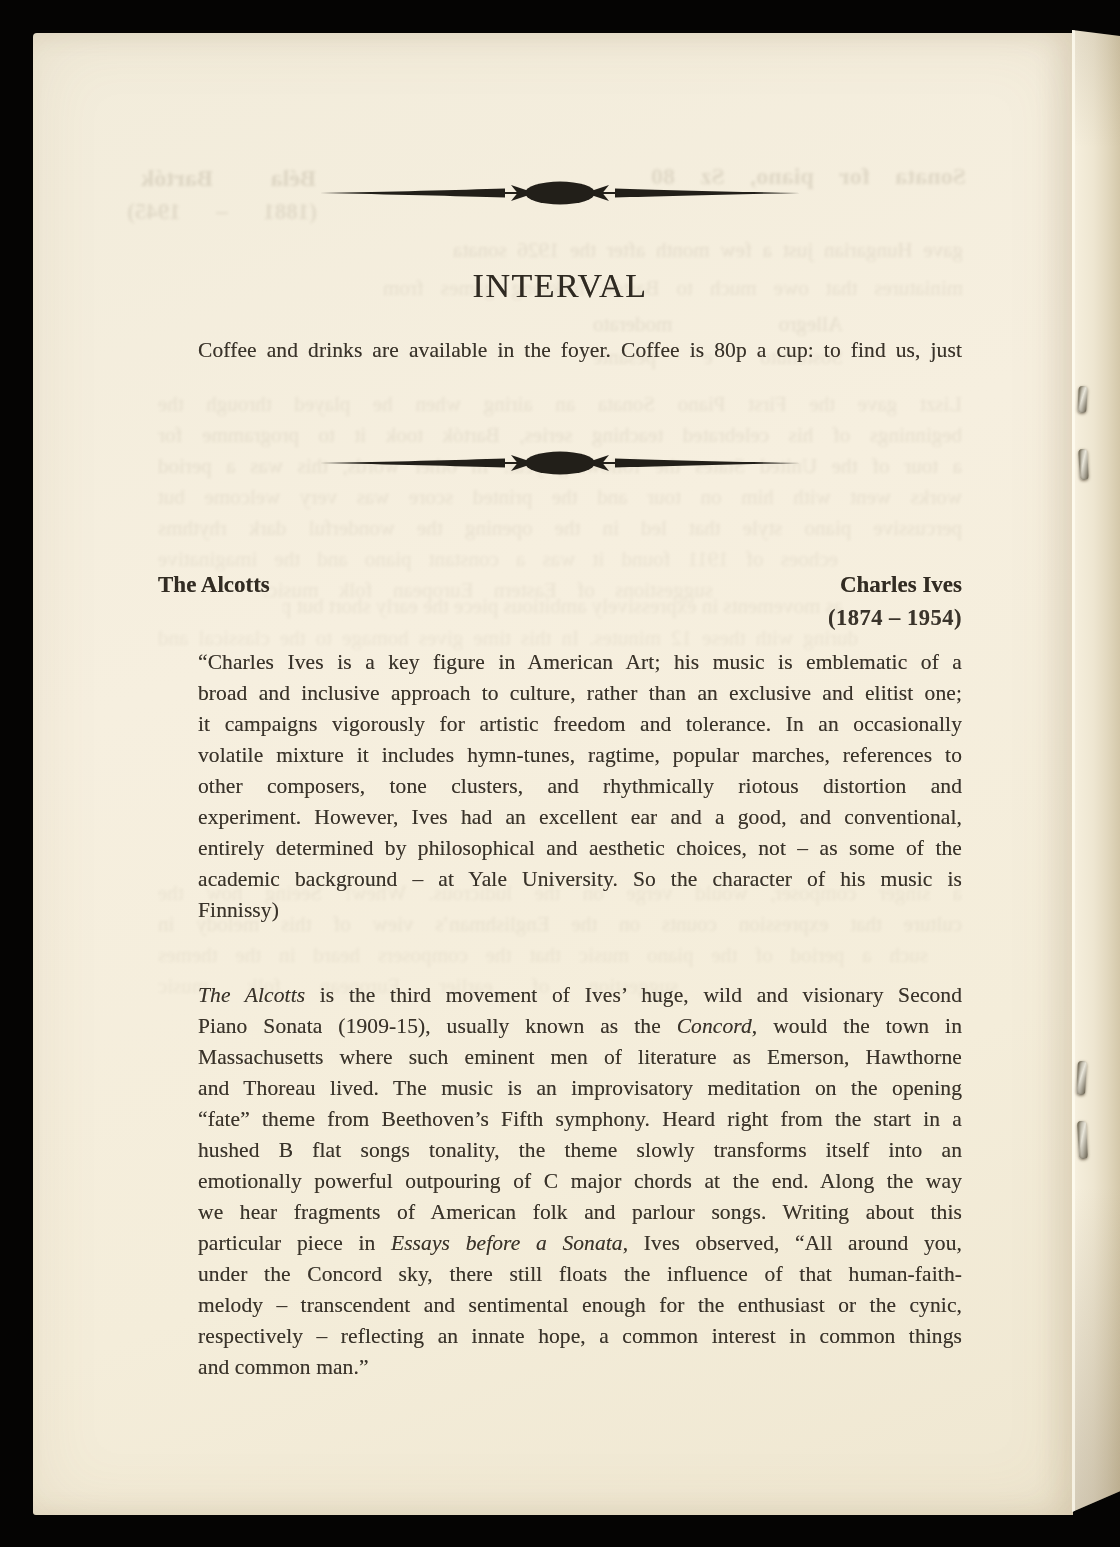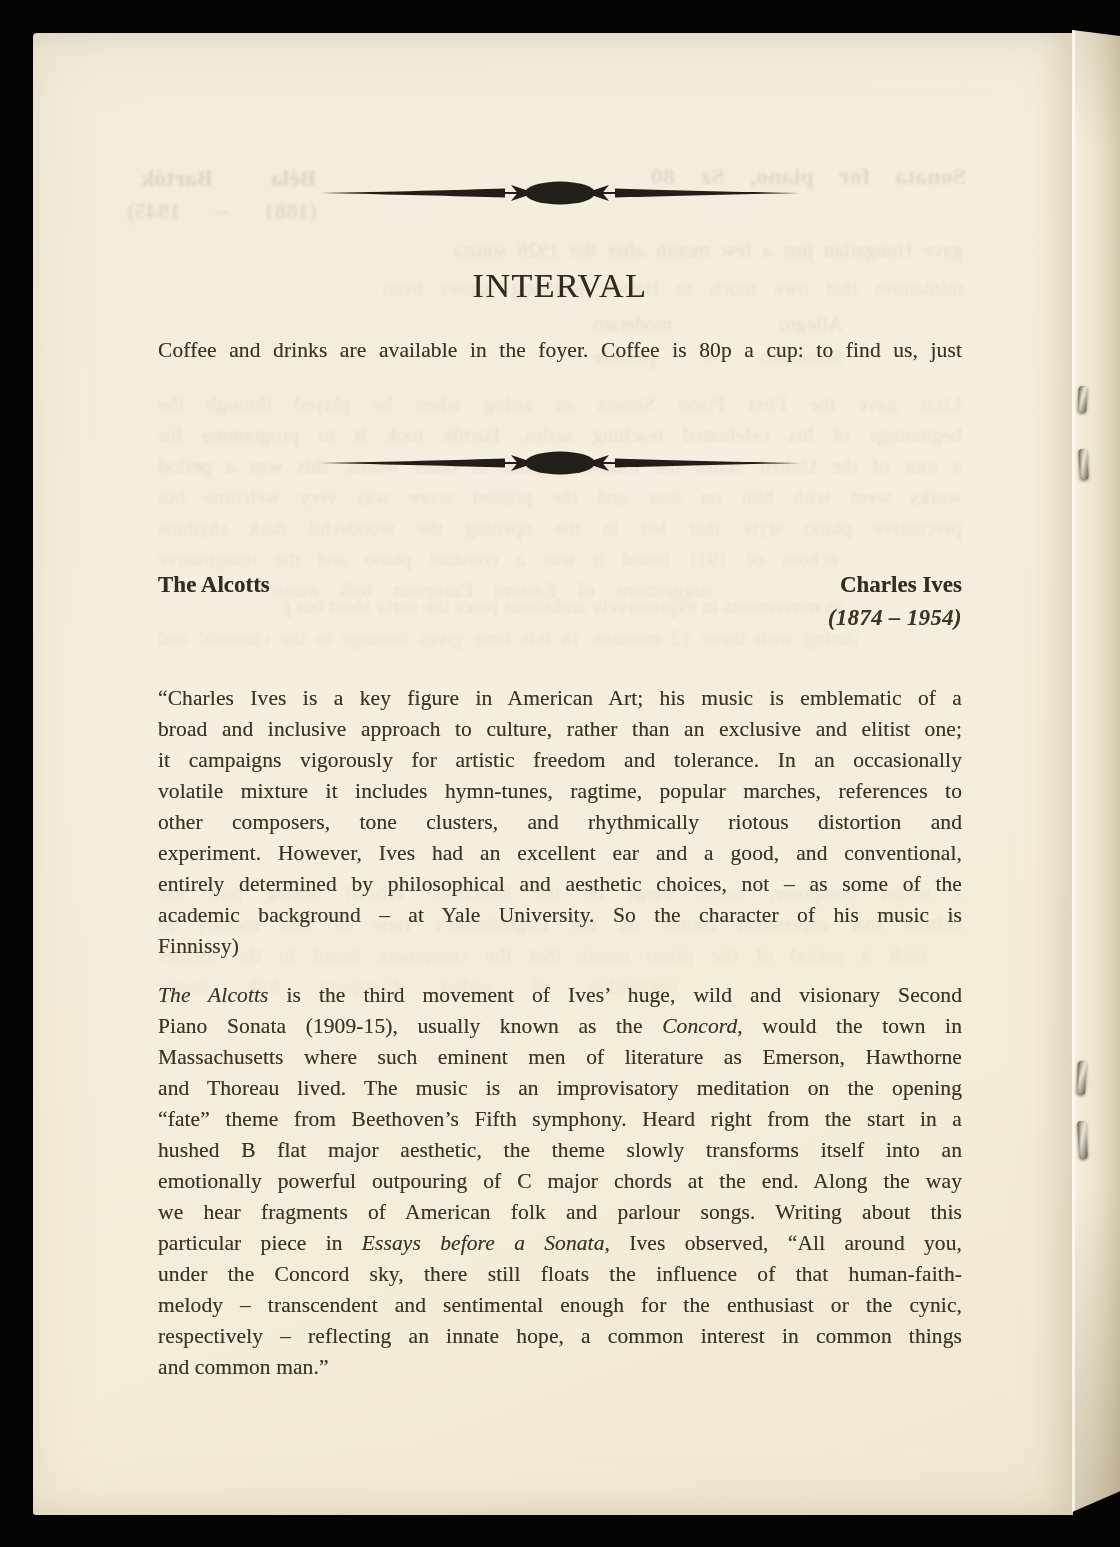--- a/index.html
+++ b/index.html
@@ -89,24 +89,24 @@
   }
 
   .bodytext {
     left: 0; width: 804px;
     font-size: 21.5px;
     line-height: 31px;
     letter-spacing: 0.1px;
     text-shadow: 0 0 0.5px rgba(60,50,40,0.5);
   }
   .coffee-note { top: 301px; line-height: 32px; }
-  .para-1 { top: 650px; }
+  .para-1 { top: 614px; }
   .para-2 { top: 947px; }
 
-  .tline { text-align: justify; text-align-last: justify; }
+  .tline { text-align: justify; text-align-last: justify; margin-left: 40px; }
   .tline.tline-last { text-align-last: left; }
 
   .piece-row {
     top: 539px; left: 0;
     width: 100%;
     display: flex;
     justify-content: space-between;
     font-size: 23px;
     font-weight: bold;
     color: #322c23;
@@ -114,21 +114,20 @@
   }
   .composer-dates {
     top: 572px; left: 0;
     width: 100%;
     text-align: right;
     font-size: 22.5px;
     font-weight: bold;
     color: #3a342b;
     letter-spacing: 0.5px;
     text-shadow: 0 0 0.5px rgba(60,50,40,0.45);
-    font-style: italic;
   }
 
   
   .ghost-layer { position: absolute; inset: 0; pointer-events: none; }
   .ghost {
     position: absolute;
     color: #6a5c42;
     transform: scaleX(-1);
     filter: blur(1.4px);
     text-align: justify;
@@ -217,21 +216,21 @@
           <div class="tline"><span>academic background – at Yale University.  So the character of his music is</span></div>
           <div class="tline tline-last"><span>Finnissy)</span></div>
         </div>
 
       <div class="bodytext para-2" id="para-2">
           <div class="tline"><i>The Alcotts</i><span> is the third movement of Ives’ huge, wild and visionary Second</span></div>
           <div class="tline"><span>Piano Sonata (1909-15), usually known as the </span><i>Concord</i><span>, would the town in</span></div>
           <div class="tline"><span>Massachusetts where such eminent men of literature as Emerson, Hawthorne</span></div>
           <div class="tline"><span>and Thoreau lived.  The music is an improvisatory meditation on the opening</span></div>
           <div class="tline"><span>“fate” theme from Beethoven’s Fifth symphony.  Heard right from the start in a</span></div>
-          <div class="tline"><span>hushed B flat major aesthetic, the theme slowly transforms itself into an</span></div>
+          <div class="tline"><span>hushed B flat songs tonality, the theme slowly transforms itself into an</span></div>
           <div class="tline"><span>emotionally powerful outpouring of C major chords at the end.  Along the way</span></div>
           <div class="tline"><span>we hear fragments of American folk and parlour songs.  Writing about this</span></div>
           <div class="tline"><span>particular piece in </span><i>Essays before a Sonata</i><span>, Ives observed, “All around you,</span></div>
           <div class="tline"><span>under the Concord sky, there still floats the influence of that human-faith-</span></div>
           <div class="tline"><span>melody – transcendent and sentimental enough for the enthusiast or the cynic,</span></div>
           <div class="tline"><span>respectively – reflecting an innate hope, a common interest in common things</span></div>
           <div class="tline tline-last"><span>and common man.”</span></div>
         </div>
 
     </div>

